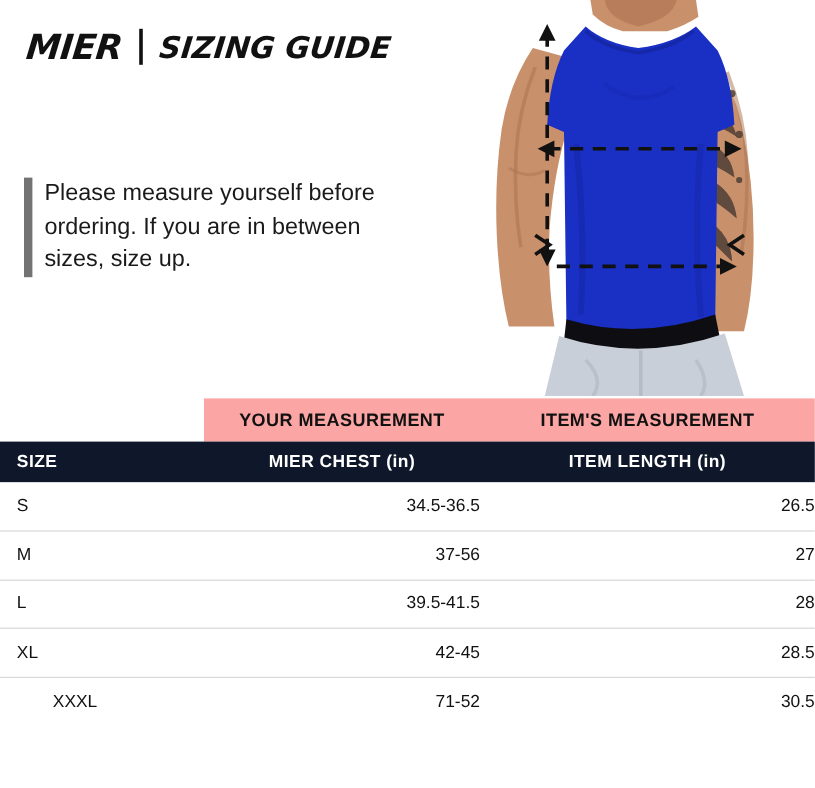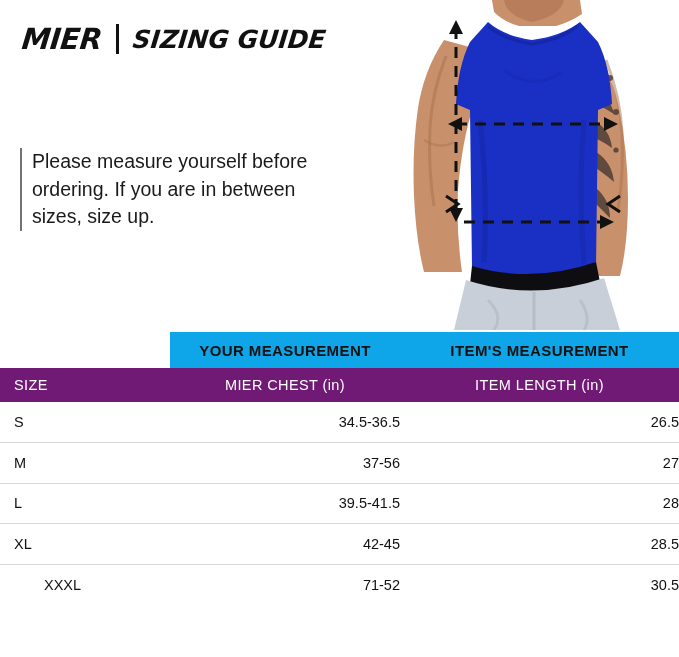--- a/index.html
+++ b/index.html
@@ -46,21 +46,21 @@
     transform: skewX(-6deg);
   }
 
   
   .instruction {
     position: absolute;
     top: 148px;
     left: 20px;
     width: 330px;
     padding-left: 10px;
-    border-left: 2px solid #737373;
+    border-left: 7px solid #737373;
     font-size: 19.5px;
     line-height: 1.42;
     color: #1a1a1a;
     font-family: "Liberation Sans", sans-serif;
   }
 
   
   .photo {
     position: absolute;
     top: 0;
@@ -83,37 +83,37 @@
     width: 679px;
     border-collapse: collapse;
     table-layout: fixed;
   }
   col.c1 { width: 170px; }
   col.c2 { width: 230px; }
   col.c3 { width: 279px; }
 
   .row-group-head td {
     height: 36px;
-    background: #0ea5e9;
+    background: #fca5a5;
     color: #111;
     font-size: 15px;
     font-weight: bold;
     letter-spacing: 0.4px;
     text-align: center;
     vertical-align: middle;
     font-family: "Liberation Sans", sans-serif;
   }
   .row-group-head td.blank { background: #ffffff; }
 
   .row-head td {
     height: 34px;
-    background: #701a75;
+    background: #0f172a;
     color: #ffffff;
     font-size: 14.5px;
-    font-weight: normal;
+    font-weight: bold;
     letter-spacing: 0.4px;
     text-align: center;
     vertical-align: middle;
   }
   .row-head td.left {
     text-align: left;
     padding-left: 14px;
   }
 
   tbody.data tr td {

